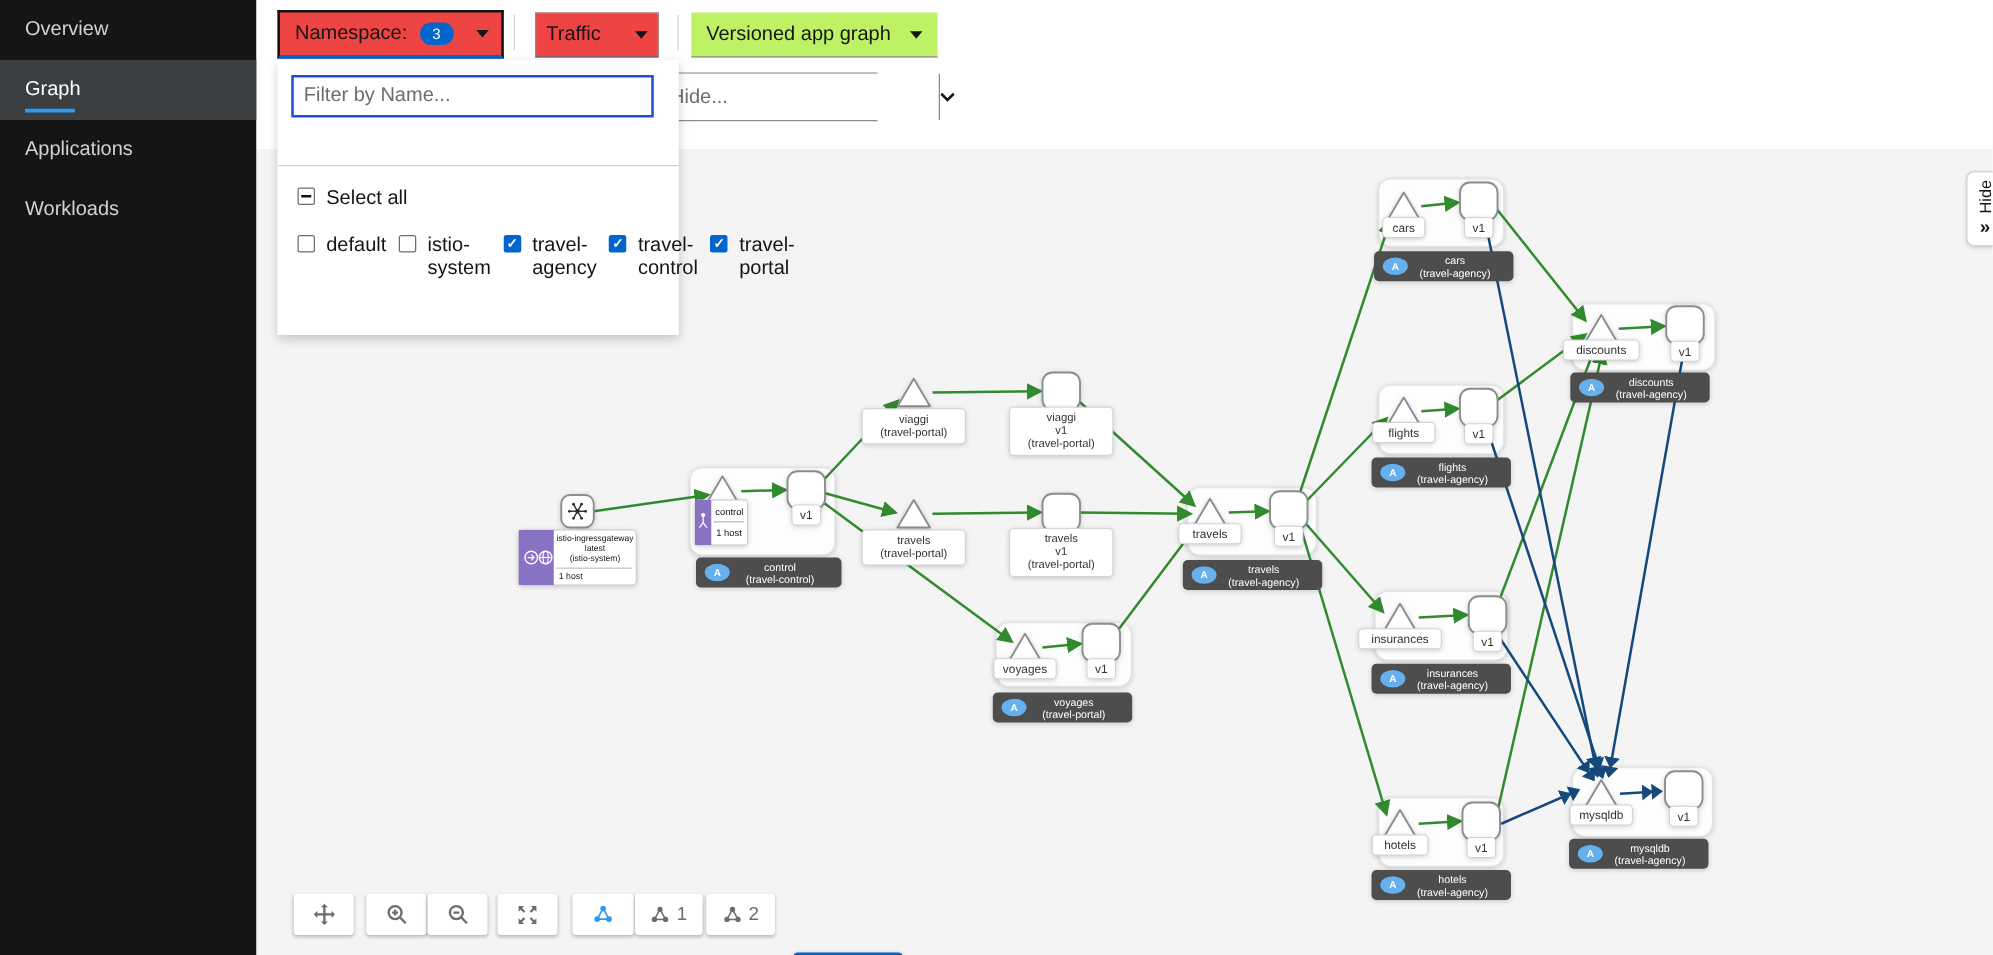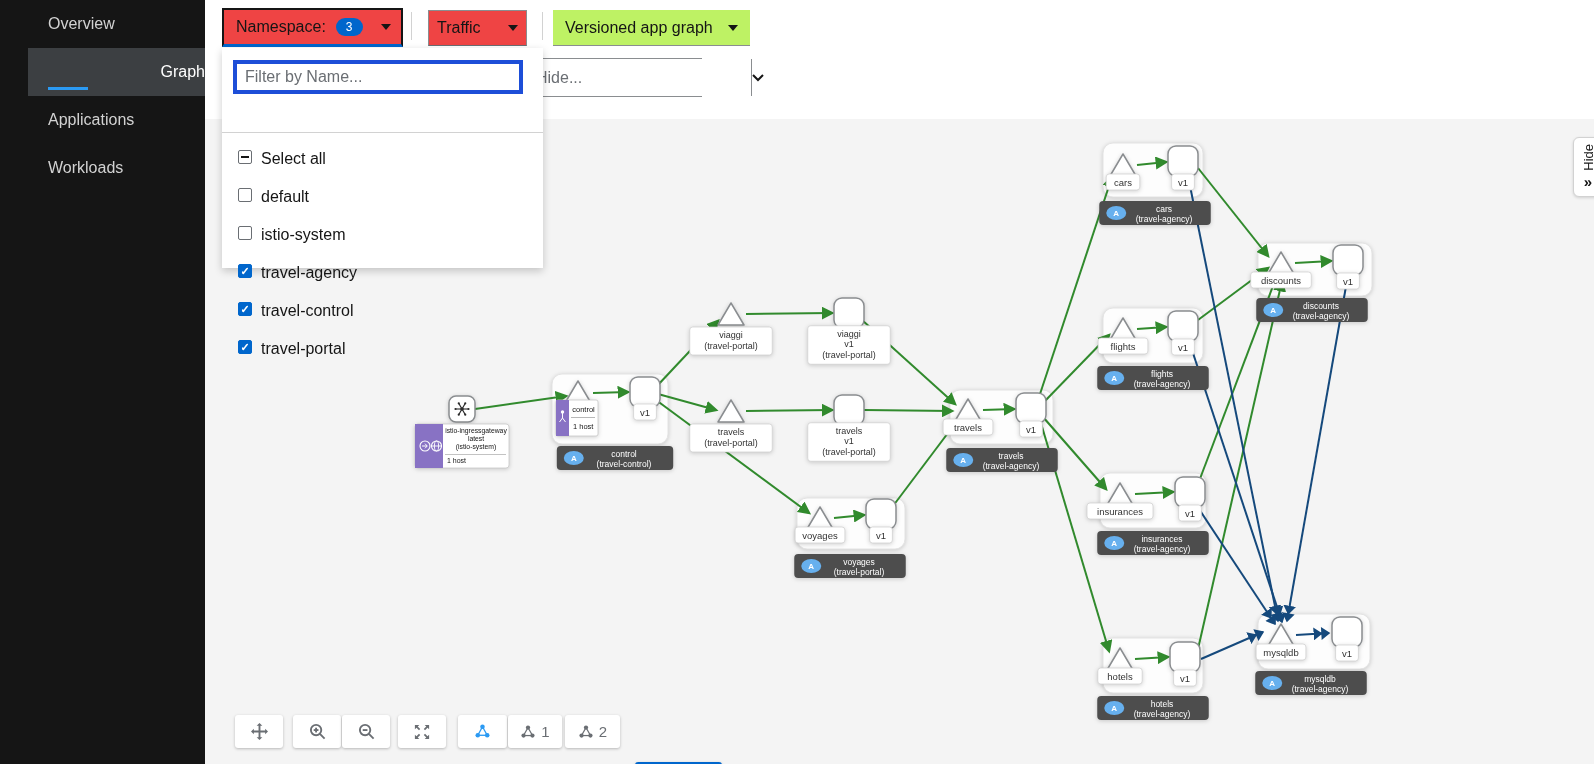--- a/index.html
+++ b/index.html
@@ -1,57 +1,57 @@
 <!DOCTYPE html>
 <html><head>
 <meta charset="utf-8">
 <style>
   html,body{margin:0;padding:0;}
   body{width:1594px;height:764px;overflow:hidden;position:relative;background:#fff;
        font-family:"Liberation Sans",sans-serif;color:#151515;}
   
   #sidebar{position:absolute;left:0;top:0;width:205px;height:764px;background:#151515;z-index:5;}
   .side-item{position:relative;height:48px;display:flex;align-items:center;padding-left:20px;
-             color:#d2d2d2;font-size:16px;cursor:pointer;margin-left:28px;}
-  .side-item[data-active="true"]{background:#3c3f42;color:#fff;justify-content:flex-end;}
+             color:#d2d2d2;font-size:16px;cursor:pointer;}
+  .side-item[data-active="true"]{background:#3c3f42;color:#fff;}
   .side-item .active-bar{display:none;}
   .side-item[data-active="true"] .active-bar{display:block;position:absolute;left:20px;bottom:6px;
              width:40px;height:3px;background:#2b9af3;}
   
   #header{position:absolute;left:205px;top:0;width:1389px;height:119px;background:#fff;z-index:3;}
   .toggle{position:absolute;display:flex;align-items:center;background:#ef4444;cursor:pointer;}
   #ns-toggle{left:17px;top:8px;width:181px;height:39px;border:2px solid #151515;
              border-bottom:3px solid #0066cc;box-sizing:border-box;padding:0 10px 0 12px;gap:10px;}
   #ns-toggle .lbl{font-size:16px;}
   .count-badge{background:#0066cc;color:#fff;font-size:12px;border-radius:10px;
                padding:2px 10px;line-height:14px;}
   .caret{width:0;height:0;border-left:5px solid transparent;border-right:5px solid transparent;
          border-top:6px solid #151515;margin-left:auto;}
   .vsep{position:absolute;top:12px;width:1px;height:28px;background:#d2d2d2;}
   #traffic-toggle{left:223px;top:10px;width:99px;height:36px;border:1px solid #8a8d90;
                   border-bottom-color:#6a6e73;box-sizing:border-box;padding:0 8px;font-size:16px;}
   #type-toggle{left:348px;top:10px;width:197px;height:36px;background:#bef264;
                border-bottom:1px solid #8a8d90;box-sizing:border-box;padding:0 12px;font-size:16px;}
   
-  .txtinput{border:4px solid #1d4ed8;box-sizing:border-box;font-size:16px;color:#151515;
+  .txtinput{border:2px solid #1d4ed8;box-sizing:border-box;font-size:16px;color:#151515;
             padding:0 8px;background:#fff;outline:none;font-family:"Liberation Sans",sans-serif;}
   .txtinput::placeholder{color:#6a6e73;opacity:1;}
   #hide-wrap{position:absolute;left:322px;top:58px;width:175px;height:39px;border:1px solid #8a8d90;
              box-sizing:border-box;background:#fff;display:flex;z-index:1;}
   #hide-input{flex:1;border:none;height:100%;}
   #hide-caret{width:30px;border-left:1px solid #8a8d90;display:flex;align-items:center;justify-content:center;}
   #info-icon{position:absolute;left:502px;top:69px;width:18px;height:18px;cursor:pointer;}
   
   #ns-panel{position:absolute;left:17px;top:48px;width:321px;height:220px;background:#fff;z-index:10;
             box-shadow:0 3px 8px rgba(3,3,3,.2);}
   #ns-filter{position:absolute;left:11px;top:12px;width:290px;height:34px;}
   .cb-row{display:flex;gap:9px;cursor:pointer;}
   #select-all-row{position:absolute;left:16px;top:102px;}
   #ns-divider{position:absolute;left:0;top:84px;width:321px;height:1px;background:#d2d2d2;}
-  #ns-options{position:absolute;left:16px;top:96px;display:flex;flex-direction:column;gap:20px;}
+  #ns-options{position:absolute;left:16px;top:96px;display:flex;flex-direction:row;gap:10px;}
   .cbx{width:14px;height:14px;border:1px solid #6a6e73;border-radius:2px;background:#fff;
        display:flex;align-items:center;justify-content:center;box-sizing:border-box;flex:0 0 auto;}
   .cbx[data-checked="true"]{background:#0066cc;border-color:#0066cc;}
   .cbx[data-checked="true"]::after{content:"✓";color:#fff;font-size:11px;font-weight:bold;line-height:1;}
   .cbx[data-state="indeterminate"]::after{content:"";width:8px;height:2px;background:#151515;display:block;}
   .cb-label{font-size:16px;color:#151515;}
   
   #graph{position:absolute;left:205px;top:119px;width:1389px;height:645px;background:#f4f4f4;}
   #graph-svg{position:absolute;left:0;top:0;}
   #graph-svg .shadow{filter:drop-shadow(0 1px 2px rgba(0,0,0,.18));}

